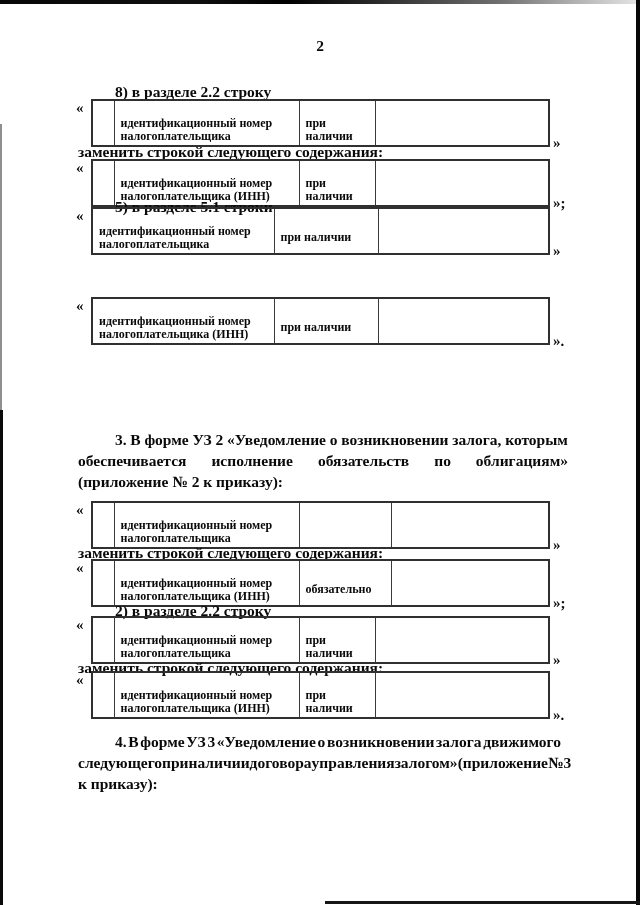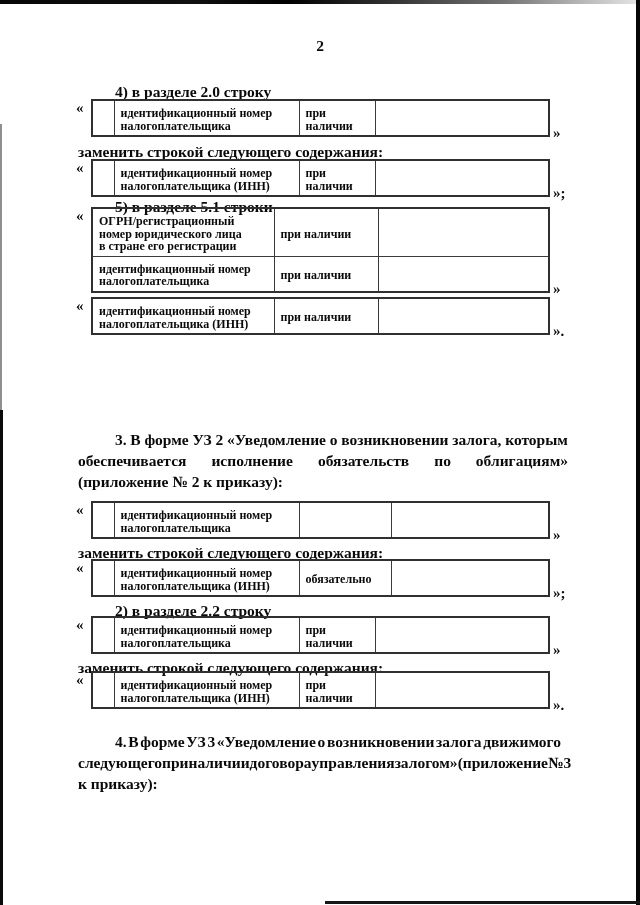--- a/index.html
+++ b/index.html
@@ -24,21 +24,21 @@
   .pagenum{top:36px;left:0;width:640px;text-align:center;font-size:15.5px;line-height:19px;}
   .heading{left:115px;font-size:15.5px;line-height:19px;white-space:nowrap;}
   .replace{left:78px;font-size:15.5px;line-height:19px;white-space:nowrap;}
 
   .tblock{left:76px;display:flex;align-items:flex-start;}
   .oq{width:15px;font-size:15px;line-height:15px;padding-top:2px;}
   .cq{align-self:flex-end;font-size:15px;line-height:14px;margin-left:3px;transform:translateY(3px);white-space:nowrap;}
   table.doc{border-collapse:collapse;width:457px;table-layout:fixed;border:2px solid #303030;}
   table.doc td{
     border:1.5px solid #3a3a3a;
-    padding:6px 6px 3px 6px;
+    padding:16px 6px 3px 6px;
     font-size:12px;line-height:12.5px;
     vertical-align:middle;
     white-space:pre-line;
     overflow:hidden;
   }
   
   .ta .c0{width:22px;} .ta .c1{width:185px;} .ta .c2{width:76px;} .ta .c3{width:174px;}
   .ta2 .c0{width:22px;} .ta2 .c1{width:185px;} .ta2 .c2{width:92px;} .ta2 .c3{width:158px;}
   
   .tb .c1{width:182px;} .tb .c2{width:104px;} .tb .c3{width:171px;}
@@ -56,21 +56,21 @@
 <div class="page">
 
   <div class="edge-top"></div>
   <div class="edge-right"></div>
   <div class="edge-left-gray"></div>
   <div class="edge-left-black"></div>
   <div class="edge-bottom"></div>
 
   <div class="abs pagenum">2</div>
 
-  <div class="abs heading" style="top:82px">4) в разделе 2.0 строку</div>
+  <div class="abs heading" style="top:82px">8) в разделе 2.2 строку</div>
 
   <div class="abs tblock ta" style="top:99px">
     <span class="oq">«</span>
     <table class="doc ta">
       <colgroup>
           <col class="c0">
           <col class="c1">
           <col class="c2">
           <col class="c3">
         </colgroup>
@@ -117,27 +117,20 @@
 
   <div class="abs tblock tb" style="top:207px">
     <span class="oq">«</span>
     <table class="doc tb">
       <colgroup>
           <col class="c1">
           <col class="c2">
           <col class="c3">
         </colgroup>
       <tbody>
-          <tr>
-        <td>ОГРН/регистрационный
-номер юридического лица
-в стране его регистрации</td>
-        <td>при наличии</td>
-        <td></td>
-      </tr>
       <tr>
         <td>идентификационный номер
 налогоплательщика</td>
         <td>при наличии</td>
         <td></td>
       </tr>
     </tbody>
       </table>
     <span class="cq">»</span>
   </div>

